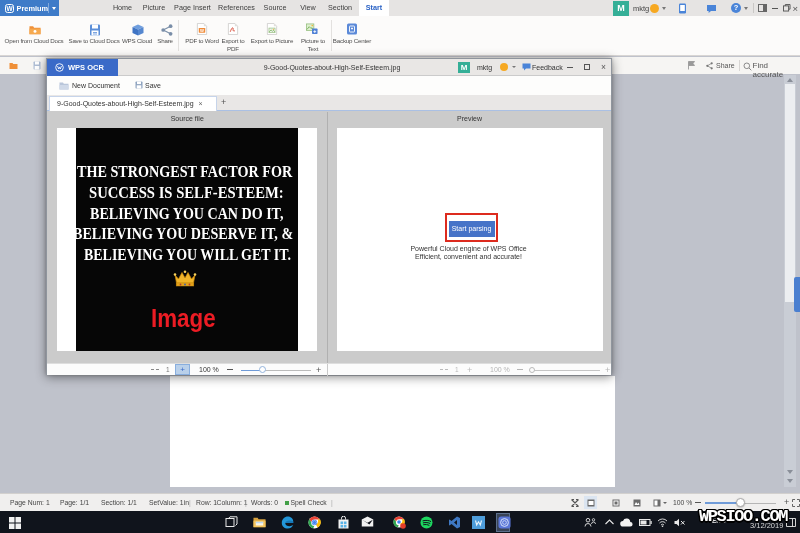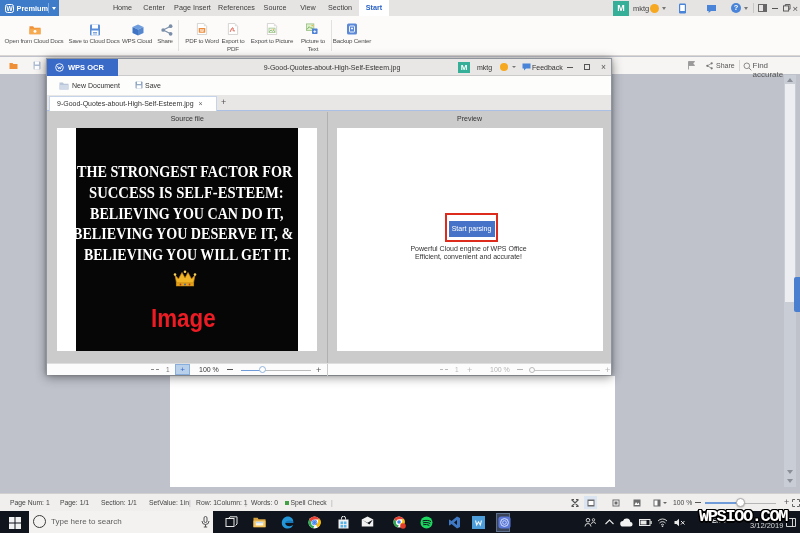--- a/index.html
+++ b/index.html
@@ -82,21 +82,21 @@
 <div id="root">
 
   <div id="tabbar" class="abs">
     <div id="premium" class="abs">
         <span class="wlogo">W</span>
         <span class="ptxt">Premium</span>
         <span class="psep"></span>
         <span class="caret"></span>
       </div>
     <div class="tab" style="left:85px;width:35px;">Home</div>
-    <div class="tab" style="left:118px;width:32px;">Center</div>
+    <div class="tab" style="left:118px;width:32px;">Picture</div>
     <div class="tab" style="left:150px;width:45px;">Page Insert</div>
     <div class="tab" style="left:196px;width:41px;">References</div>
     <div class="tab" style="left:240px;width:30px;">Source</div>
     <div class="tab" style="left:274px;width:28px;">View</div>
     <div class="tab" style="left:304px;width:32px;">Section</div>
     <div class="tab" id="tab-cloud" style="left:339px;width:30px;">Start</div>
 
     <div class="abs" style="left:613px;top:1px;width:16px;height:15px;background:#35af97;color:#fff;font-size:9px;font-weight:bold;text-align:center;line-height:15px;">M</div>
     <div class="abs" style="left:633px;top:4px;font-size:7.5px;color:#444;">mktg</div>
     <div class="abs" style="left:650px;top:3.5px;width:9px;height:9px;border-radius:50%;background:#f6a821;"></div>
@@ -362,28 +362,20 @@
     <span class="sbit" style="left:705px;top:8.5px;width:71px;height:1px;background:#b5b5b5;"></span>
     <span class="sbit" style="left:705px;top:8px;width:35px;height:2px;background:#6f9bd8;"></span>
     <span class="sbit" style="left:736px;top:4px;width:9px;height:9px;border-radius:50%;background:#fff;border:1px solid #aaa;box-shadow:0 0.5px 1.5px rgba(0,0,0,.3);"></span>
     <span class="sbit" style="left:784px;top:2.5px;font-size:9px;color:#555;">+</span>
     <svg class="sbit" style="left:792px;top:4.5px;" width="8" height="8" viewBox="0 0 8 8">
         <path d="M0.5 3 V0.5 H3 M5 0.5 H7.5 V3 M7.5 5 V7.5 H5 M3 7.5 H0.5 V5" fill="none" stroke="#666" stroke-width="1"></path>
       </svg>
   </div>
 
   <div id="taskbar" class="abs">
-    <div id="searchbox" class="abs">
-      <span class="abs" style="left:4px;top:4px;width:13px;height:13px;border:1.8px solid #3a3a3a;border-radius:50%;"></span>
-      <span class="abs" style="left:22px;top:6px;">Type here to search</span>
-      <svg class="abs" style="left:172px;top:5px;" width="9" height="12" viewBox="0 0 9 12">
-          <rect x="3" y="0.5" width="3" height="6" rx="1.5" fill="none" stroke="#555" stroke-width="1"></rect>
-          <path d="M1 5 a3.5 3.5 0 0 0 7 0 M4.5 8.5 V11 M2.8 11 h3.4" fill="none" stroke="#555" stroke-width="1"></path>
-        </svg>
-    </div>
 
     <svg class="abs" style="left:9px;top:5.5px;" width="12" height="12" viewBox="0 0 12 12">
         <rect x="0" y="0" width="5.5" height="5.5" fill="#f2f2f2"></rect>
         <rect x="6.5" y="0" width="5.5" height="5.5" fill="#f2f2f2"></rect>
         <rect x="0" y="6.5" width="5.5" height="5.5" fill="#f2f2f2"></rect>
         <rect x="6.5" y="6.5" width="5.5" height="5.5" fill="#f2f2f2"></rect>
       </svg>
 
     <svg class="wicon" style="left:224.5px;" width="13" height="13" viewBox="0 0 13 13">
         <rect x="1" y="2.5" width="8" height="8" fill="none" stroke="#e8e8e8" stroke-width="1"></rect>

